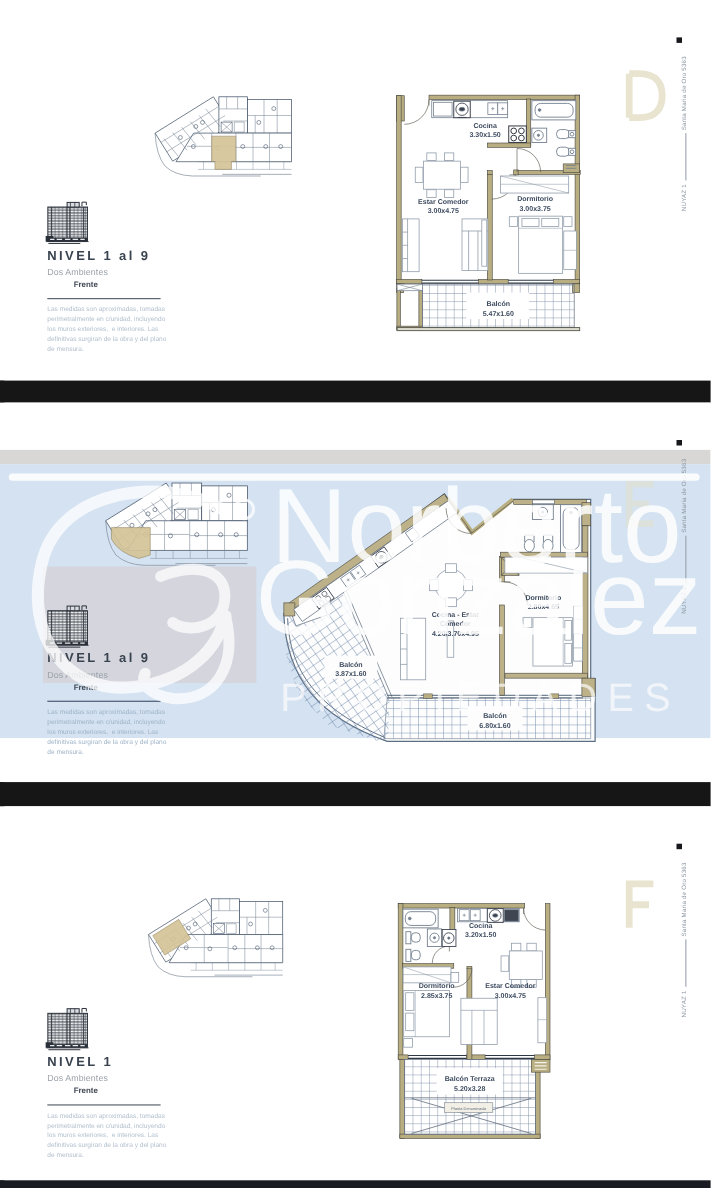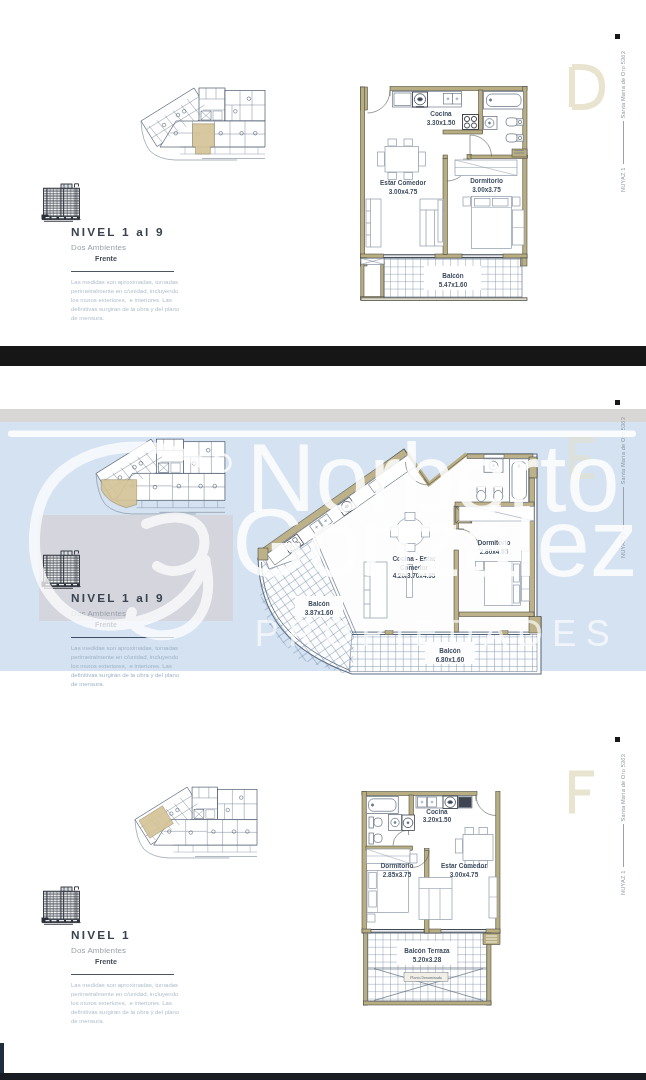--- a/index.html
+++ b/index.html
@@ -3,21 +3,21 @@
 <style>
 html,body{margin:0;padding:0;}
 body{width:646px;height:1080px;background:#ffffff;font-family:"Liberation Sans",sans-serif;position:relative;overflow:hidden;}
 .abs{position:absolute;}
 .panel{position:absolute;left:0;width:646px;overflow:hidden;}
 .bar{position:absolute;left:0;width:646px;background:#161616;}
 .leftstripe{position:absolute;left:0;top:0;width:4px;height:1080px;background:#202d3d;}
 .sq{position:absolute;width:5px;height:5px;background:#16181b;}
 .vt{position:absolute;transform-origin:0 0;transform:rotate(-90deg);font-size:5.6px;color:#8d96a2;letter-spacing:0.2px;white-space:nowrap;display:flex;align-items:center;width:141px;justify-content:space-between;}
 .vtline{height:1px;background:#9aa3ad;flex:1 1 auto;margin:0 3px;}
-.info{position:absolute;width:112px;margin-left:28px;}
+.info{position:absolute;width:112px;}
 .nivel{font-size:11.8px;line-height:11px;font-weight:bold;color:#39434f;letter-spacing:2.2px;margin:0;}
 .dosamb{font-size:8px;line-height:8px;color:#9ba2aa;margin:6px 0 0 0;letter-spacing:0.1px;}
 .frente{font-size:7.2px;line-height:7.2px;font-weight:bold;color:#434b57;margin:2.8px 0 0 0;padding-left:24px;}
 .rule{height:1px;background:#4c5661;width:103px;margin-top:9px;}
 .para{font-size:6.0px;line-height:8.9px;color:#b3c0ce;margin:6px 0 0 0;width:113px;letter-spacing:-0.02px;}
 svg{position:absolute;overflow:visible;}
 svg text{font-family:"Liberation Sans",sans-serif;}
 .plantxt{font-size:6.4px;font-weight:bold;fill:#3e4c60;}
 </style></head>
 <body>
@@ -371,21 +371,21 @@
     <g fill="#ffffff" font-family="Liberation Serif, serif" text-anchor="middle">
       <text x="433" y="145" font-size="96" opacity="0.84">Norberto</text>
       <text x="435" y="210" font-size="96" opacity="0.84">González</text>
       <text x="437" y="280" font-size="36" letter-spacing="9.5" opacity="0.68" font-family="Liberation Sans, sans-serif">PROPIEDADES</text>
     </g>
   </svg>
 </div>
 
 <div class="bar" style="top:711px;height:22px;"></div>
 
-<div class="panel" style="top:703px;height:340px;background:#fff;">
+<div class="panel" style="top:733px;height:340px;background:#fff;">
   <div class="sq" style="left:615px;top:34px;"></div>
   <svg style="left:560px;top:58px;" width="55" height="65" viewBox="0 0 55 65">
     <path d="M12,12.5 V52.5 M9,12.5 H34 M12,31.5 H30" fill="none" stroke="#e9e4d0" stroke-width="6.2"></path>
   </svg>
   <div class="vt" style="left:620px;top:192px;">
       <span>NUYAZ 1</span>
       <span class="vtline"></span>
       <span>Santa Maria de Oro 5363</span>
     </div>
   <svg style="left:134px;top:81px;" width="124" height="80" viewBox="0 0 126 81">

